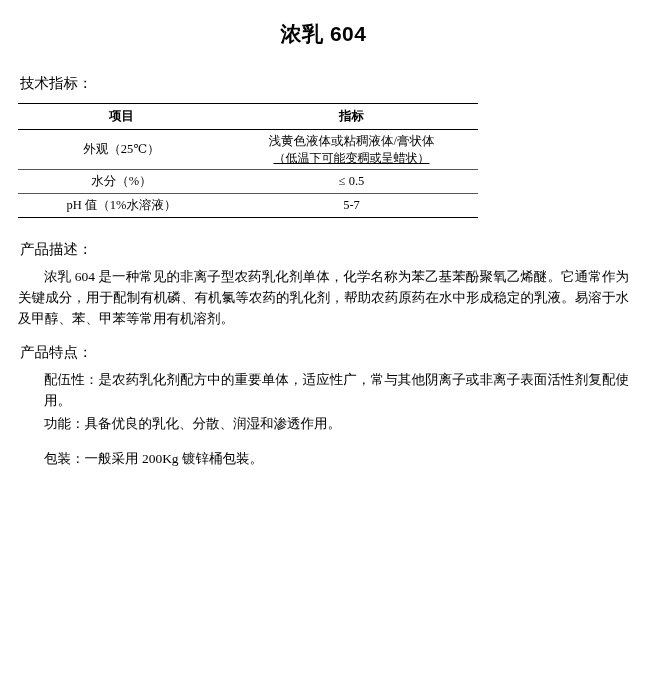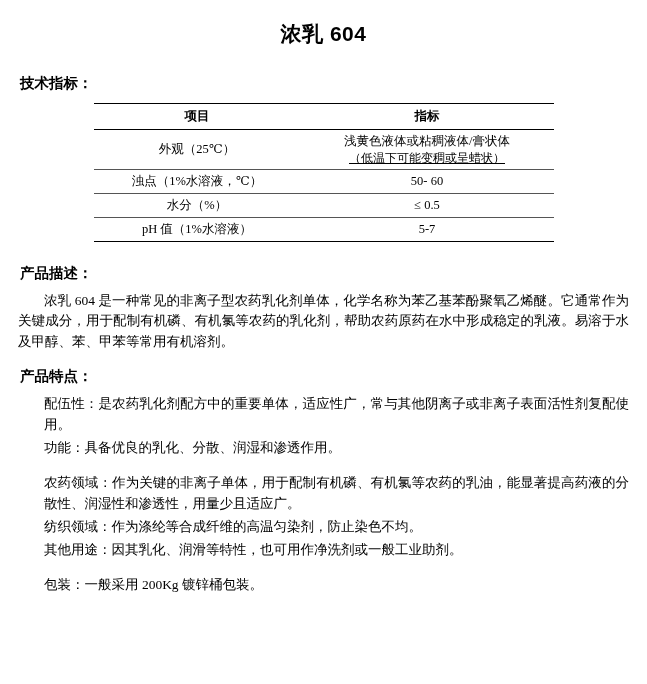--- a/index.html
+++ b/index.html
@@ -24,28 +24,28 @@
   .doc-title {
     text-align: center;
     font-size: 21px;
     font-weight: bold;
     font-family: "Liberation Sans", "DejaVu Sans", sans-serif;
     margin: 10px 0 26px 0;
     letter-spacing: 0.5px;
   }
   .section-heading {
     font-size: 14.5px;
-    font-weight: bold;
+    font-weight: normal;
     font-family: "Liberation Sans", "DejaVu Sans", sans-serif;
     margin: 0 0 8px 2px;
   }
   .spec-table-wrap {
     margin: 10px 0 22px 0;
     display: flex;
-    justify-content: center;
+    justify-content: flex-start;
   }
   table.spec-table {
     border-collapse: collapse;
     width: 460px;
     font-size: 12.5px;
   }
   table.spec-table th,
   table.spec-table td {
     text-align: center;
     padding: 3px 4px;
@@ -110,24 +110,20 @@
       </thead>
       <tbody>
         <tr>
           <td>外观（25℃）</td>
           <td>
             <span>浅黄色液体或粘稠液体/膏状体</span>
             <span class="sub-line">（低温下可能变稠或呈蜡状）</span>
           </td>
         </tr>
         <tr>
-          <td>浊点（1%水溶液，℃）</td>
-          <td>50- 60</td>
-        </tr>
-        <tr>
           <td>水分（%）</td>
           <td>≤ 0.5</td>
         </tr>
         <tr>
           <td>pH 值（1%水溶液）</td>
           <td>5-7</td>
         </tr>
       </tbody>
     </table>
   </div>
@@ -136,24 +132,19 @@
   <div class="para-block">
     <p class="para indent">浓乳 604 是一种常见的非离子型农药乳化剂单体，化学名称为苯乙基苯酚聚氧乙烯醚。它通常作为关键成分，用于配制有机磷、有机氯等农药的乳化剂，帮助农药原药在水中形成稳定的乳液。易溶于水及甲醇、苯、甲苯等常用有机溶剂。</p>
   </div>
 
   <h2 class="section-heading">产品特点：</h2>
   <div class="para-block">
     <p class="para label-para">配伍性：是农药乳化剂配方中的重要单体，适应性广，常与其他阴离子或非离子表面活性剂复配使用。</p>
     <p class="para label-para">功能：具备优良的乳化、分散、润湿和渗透作用。</p>
   </div>
 
-  <div class="para-block">
-    <p class="para label-para">农药领域：作为关键的非离子单体，用于配制有机磷、有机氯等农药的乳油，能显著提高药液的分散性、润湿性和渗透性，用量少且适应广。</p>
-    <p class="para label-para">纺织领域：作为涤纶等合成纤维的高温匀染剂，防止染色不均。</p>
-    <p class="para label-para">其他用途：因其乳化、润滑等特性，也可用作净洗剂或一般工业助剂。</p>
-  </div>
 
   <div class="para-block">
     <p class="para label-para">包装：一般采用 200Kg 镀锌桶包装。</p>
 
   </div>
 
 </div>
 
 </body></html>

